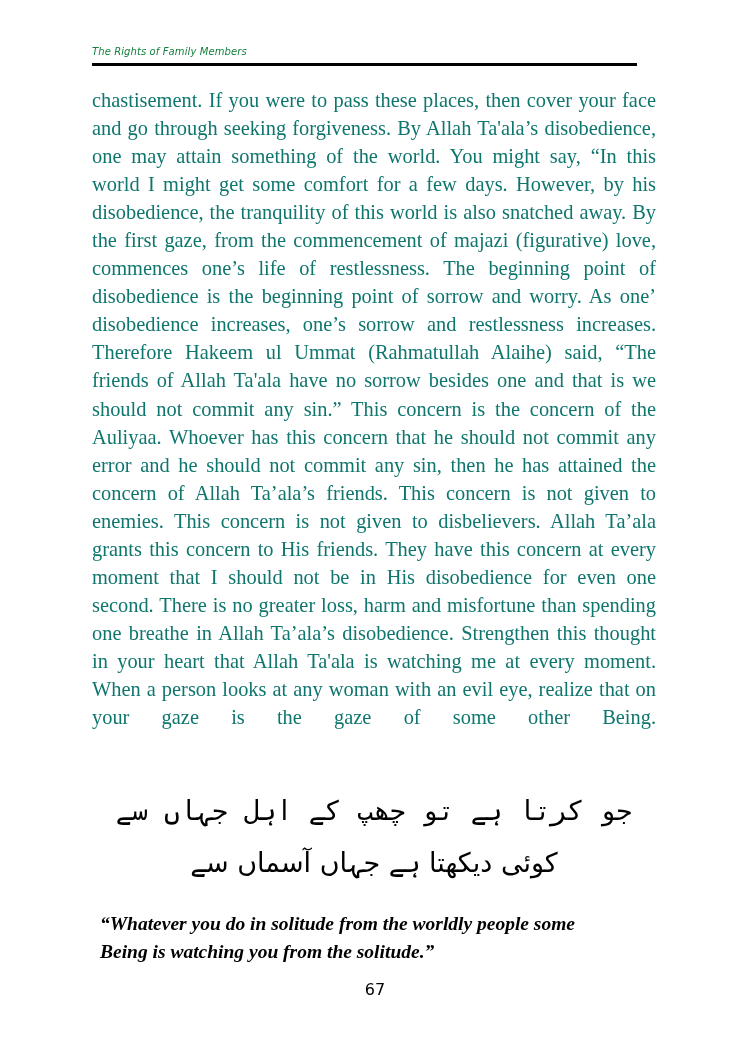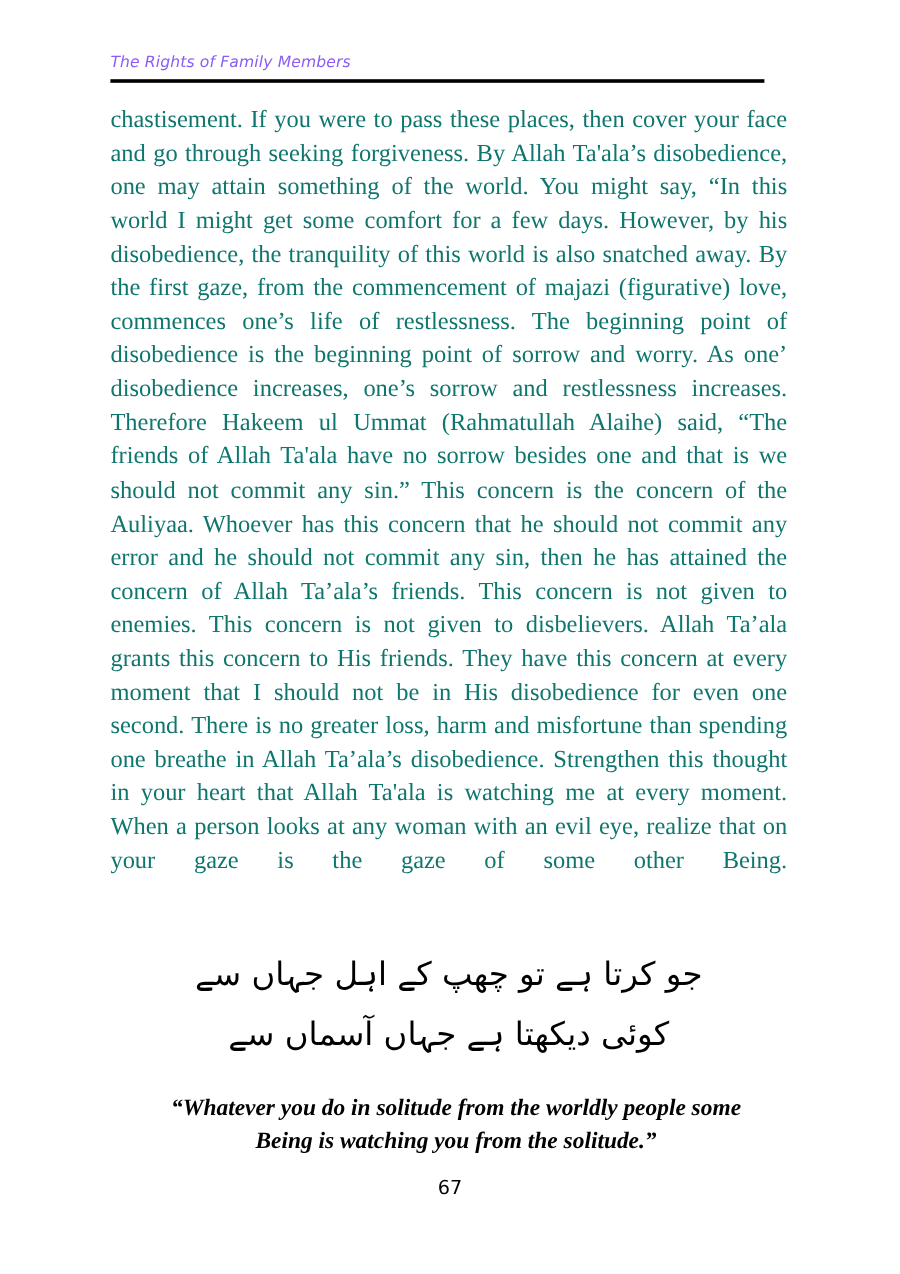--- a/index.html
+++ b/index.html
@@ -25,23 +25,23 @@
   
   .header-zone {
     position: absolute;
     left: 92px;
     top: 46px;
     width: 545px;
   }
   .header-title {
     font-family: "DejaVu Sans", "Liberation Sans", sans-serif;
     font-style: italic;
-    font-size: 13px;
+    font-size: 10px;
     letter-spacing: 0.1px;
-    color: #8b5cf6;
+    color: #15803d;
     line-height: 1.1;
     white-space: nowrap;
   }
   .header-rule {
     margin-top: 6px;
     width: 545px;
     height: 3px;
     background: #000000;
   }
 
@@ -81,33 +81,34 @@
     direction: rtl;
     unicode-bidi: bidi-override;
     font-family: "DejaVu Sans", "Liberation Sans", sans-serif;
     font-size: 27px;
     line-height: 46px;
     color: #000000;
     white-space: nowrap;
   }
   .couplet-line-1 {
     letter-spacing: -0.5px;
+    font-family: Liberation Mono, monospace;
   }
   .couplet-line-2 {
     letter-spacing: 3px;
     margin-top: 4px;
   }
 
   
   .translation-zone {
     position: absolute;
     left: 100px;
     top: 910px;
     width: 560px;
-    text-align: center;
+    text-align: left;
   }
   .translation-text {
     font-family: "Liberation Serif", "DejaVu Serif", serif;
     font-style: italic;
     font-weight: bold;
     font-size: 19.5px;
     line-height: 28px;
     color: #000000;
     margin: 0;
   }

